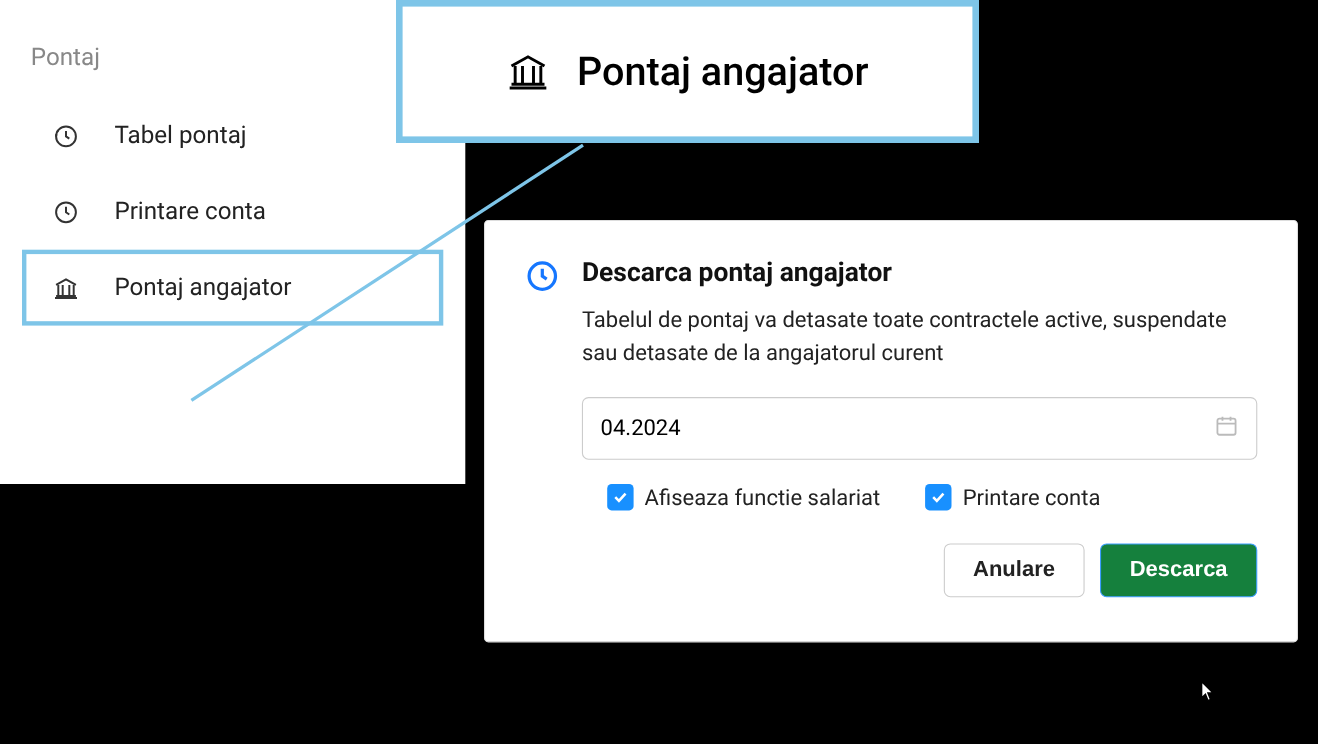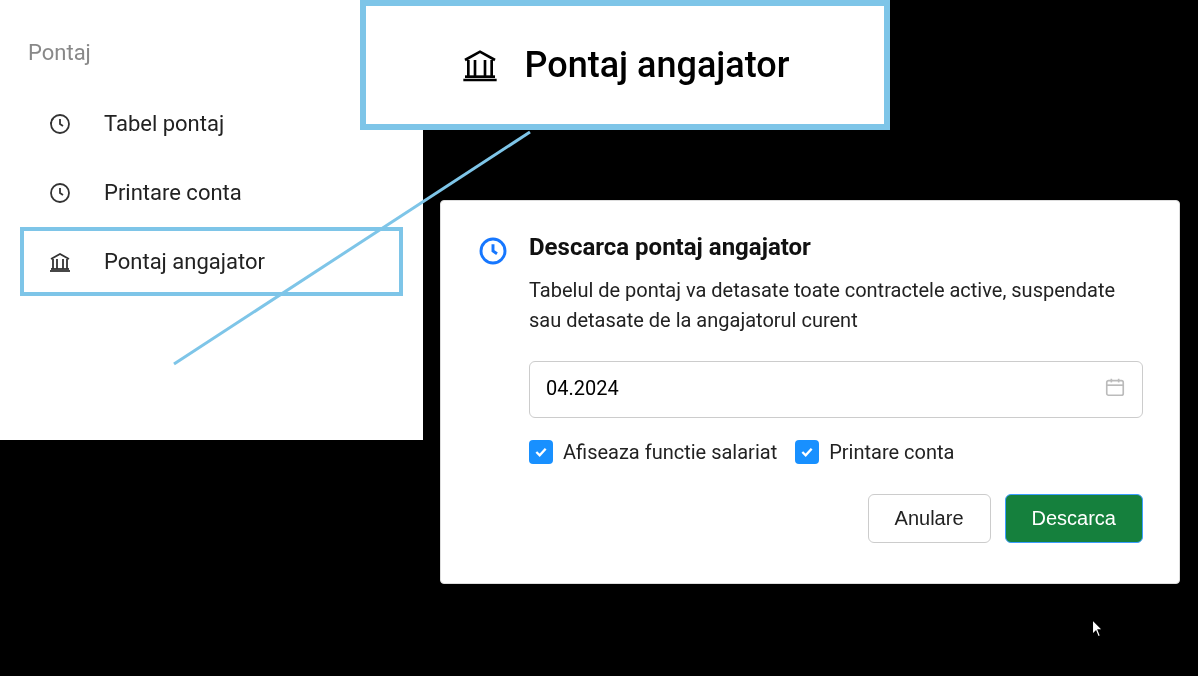--- a/index.html
+++ b/index.html
@@ -127,20 +127,21 @@
       gap: 18px;
       align-items: center;
       margin-bottom: 30px;
       flex-wrap: wrap;
     }
     .checkbox-group {
       display: flex;
       align-items: center;
       gap: 10px;
       cursor: pointer;
+      margin-left: 23px;
     }
     .checkbox {
       width: 24px;
       height: 24px;
       background: #1890ff;
       border-radius: 4px;
       display: inline-flex;
       align-items: center;
       justify-content: center;
       flex-shrink: 0;
@@ -156,20 +157,21 @@
       gap: 14px;
     }
     .btn {
       padding: 12px 26px;
       font-size: 20px;
       border-radius: 6px;
       cursor: pointer;
       border: 1px solid #ccc;
       background: #fff;
       color: #222;
+      font-weight: bold;
     }
     .btn.primary {
       background: #15803d;
       border-color: #3c9dff;
       color: #fff;
     }
     .cursor-pointer-icon {
       position: absolute;
       left: 1083px;
       top: 616px;

